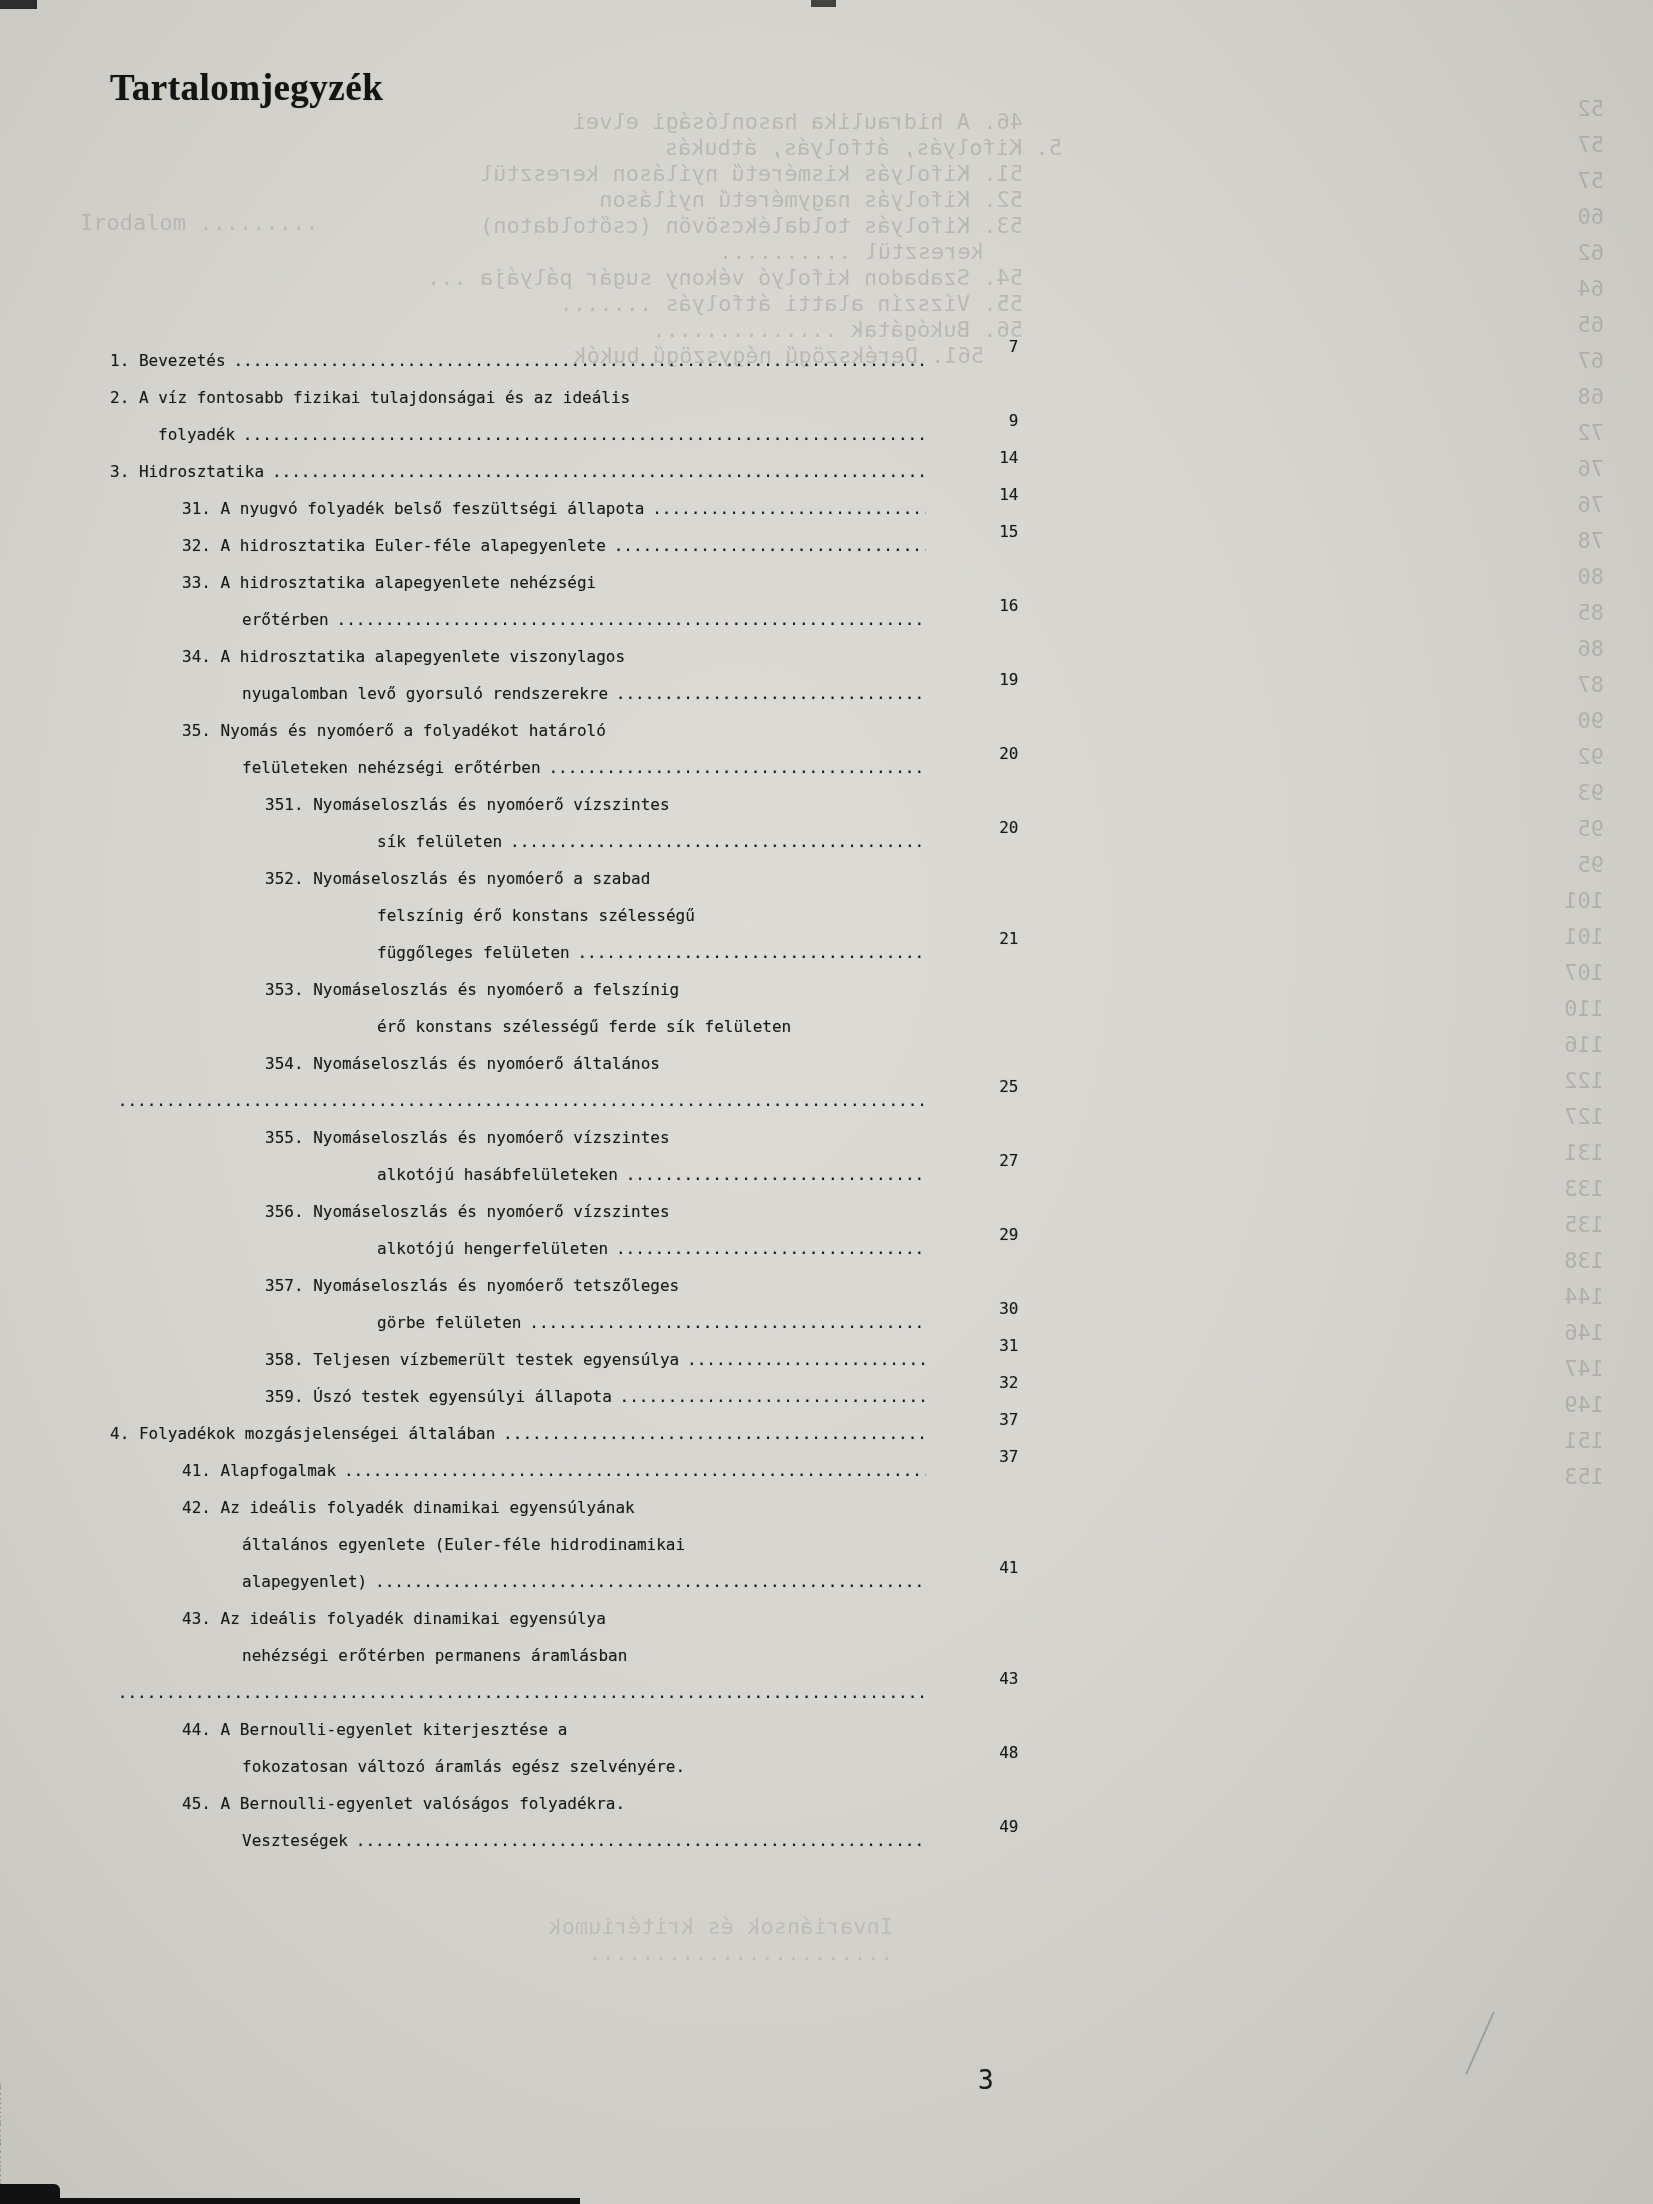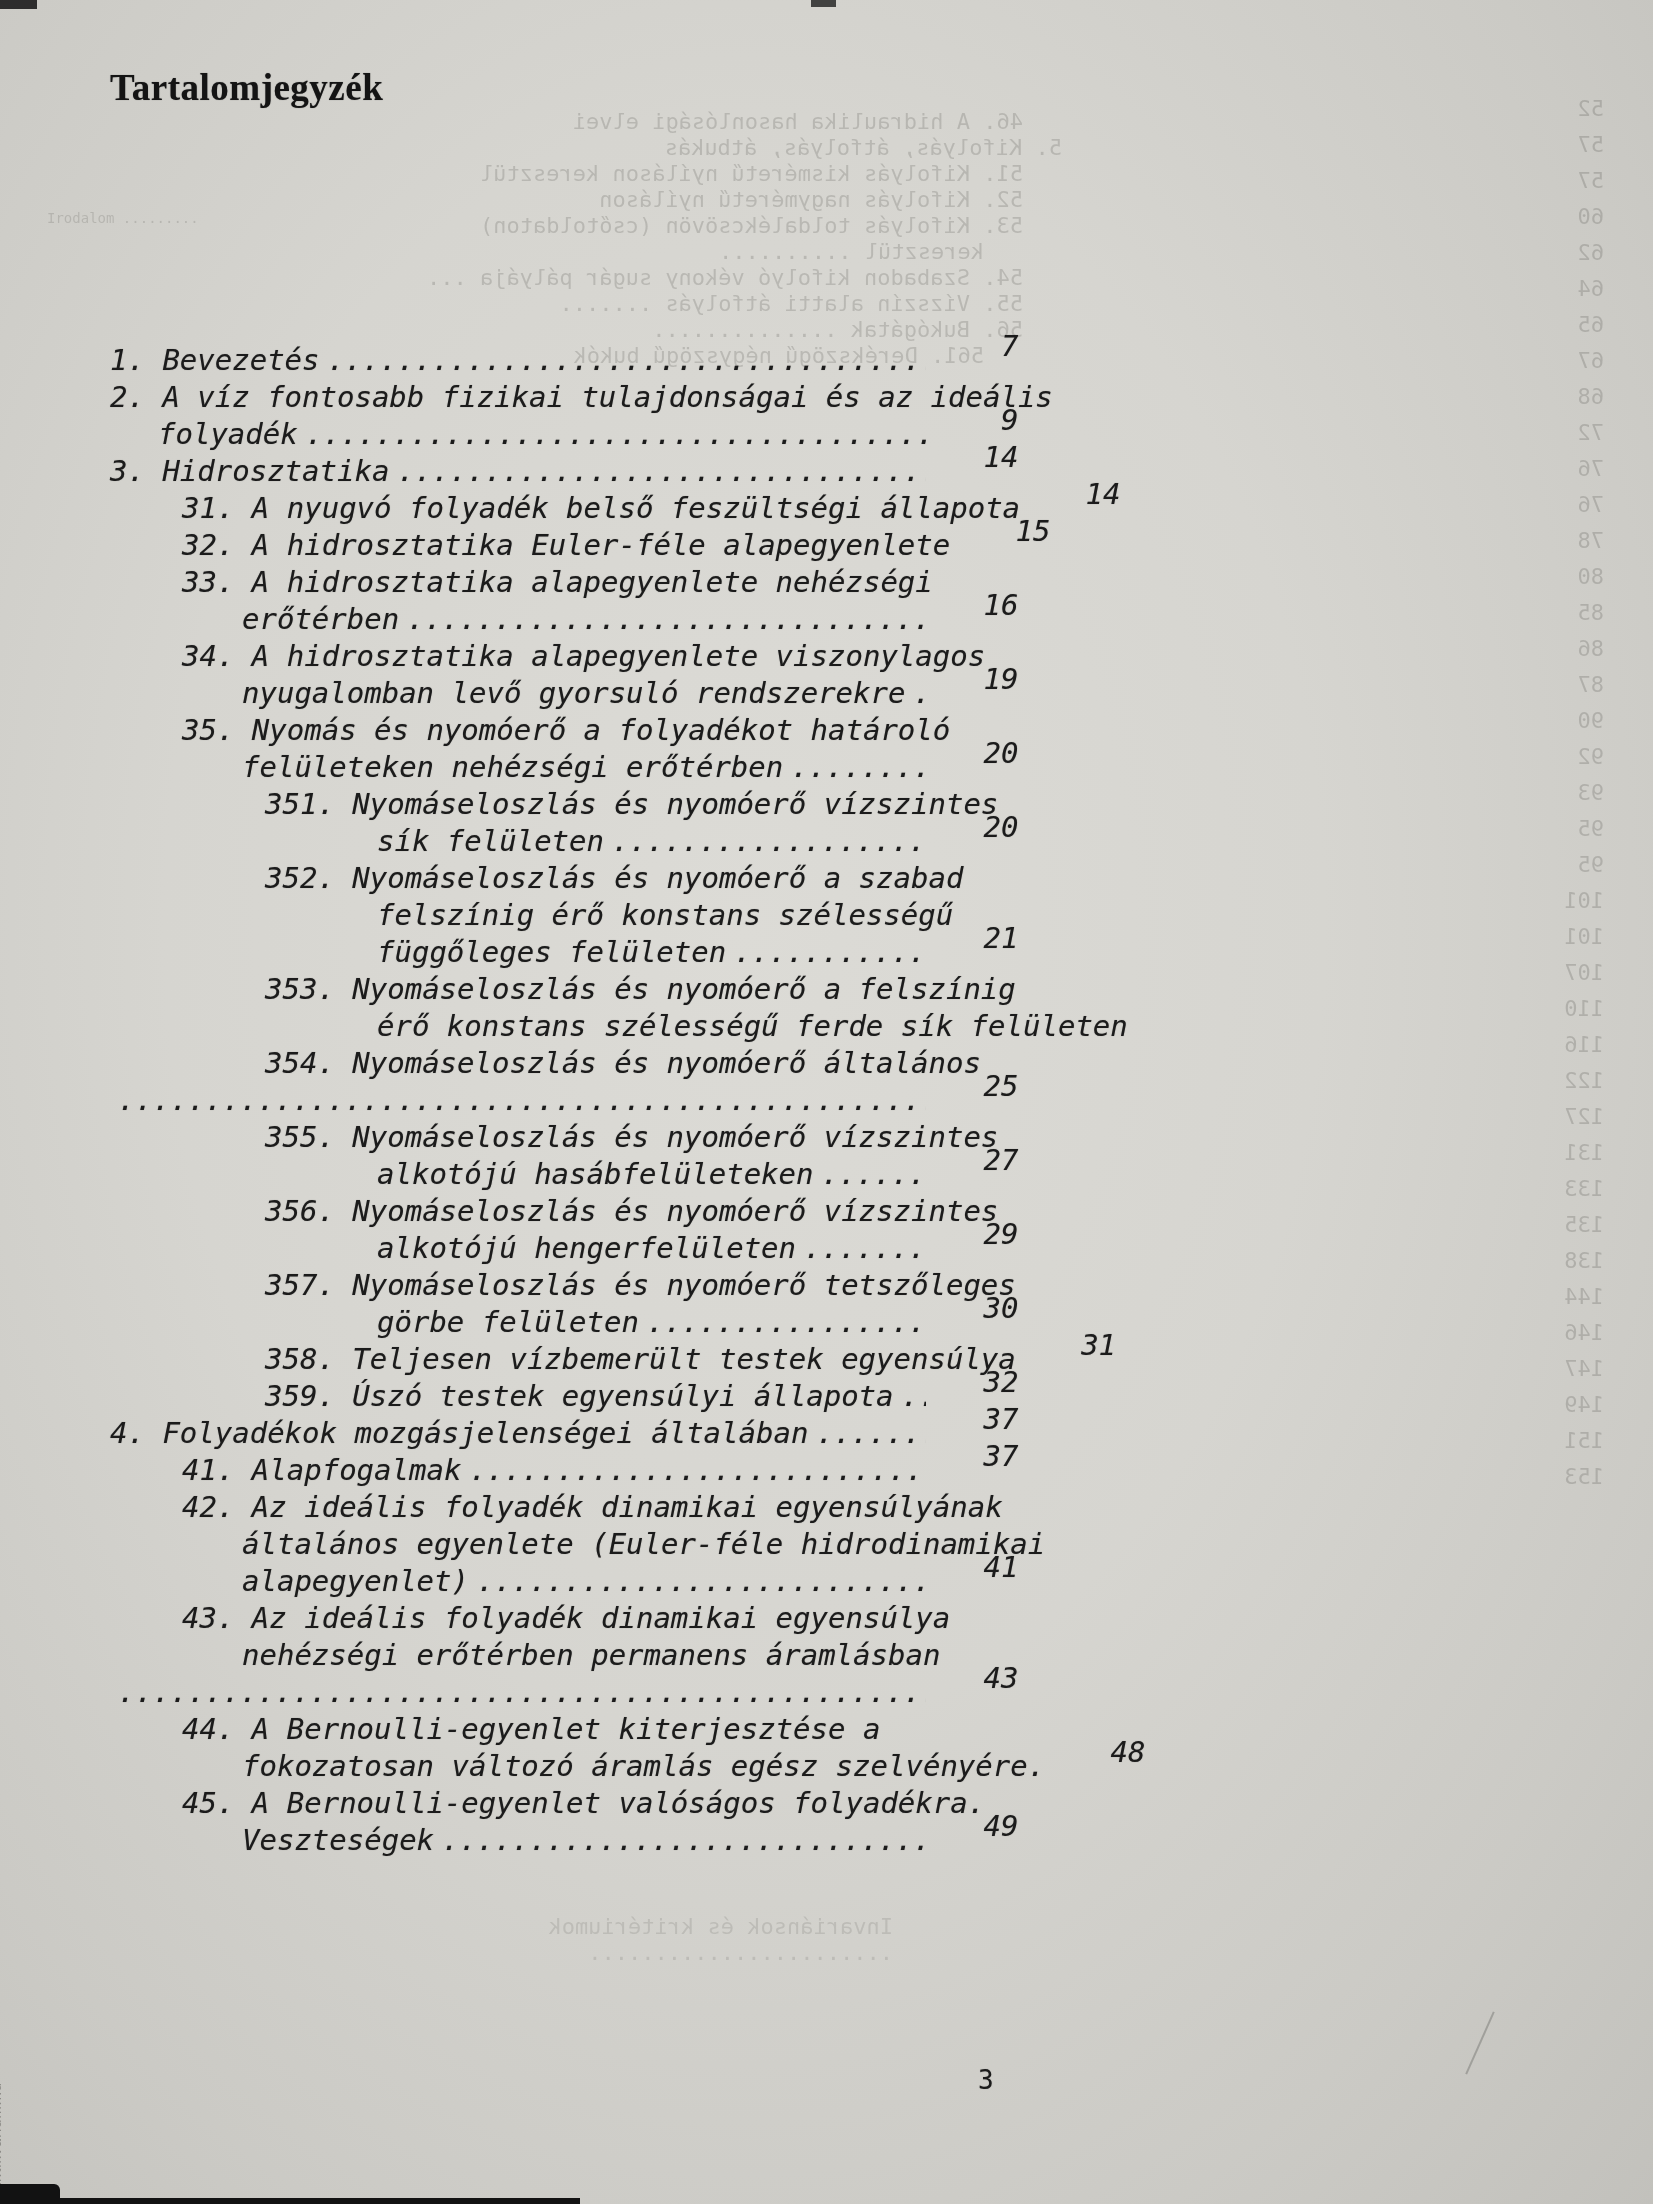--- a/index.html
+++ b/index.html
@@ -17,23 +17,22 @@
     position:absolute; top:66px; left:110px; width:924px;
     font-family:"Liberation Serif", serif;
     font-weight:bold;
     font-size:37px;
     letter-spacing:0.5px;
     color:#141414;
     text-shadow:0 0 1px rgba(20,20,20,0.45);
   }
   .toc {
     position:absolute; top:342px; left:110px; width:924px;
-    font-size:29px; line-height:37px;
+    font-size:16px; line-height:37px;
     text-shadow:0 0 1px rgba(20,20,20,0.35);
-    font-style:italic;
   }
   .line { white-space:pre; }
   .lrow { display:flex; align-items:baseline; white-space:pre; }
   .ltext { flex:none; }
   .leader {
     flex:1 1 auto;
     overflow:hidden;
     white-space:nowrap;
     margin:0 25px 0 7.8px;
   }
@@ -54,22 +53,22 @@
     filter:blur(0.6px);
   }
   .bleed-right {
     top:91px; left:1522px; width:82px;
     font-size:22px; line-height:36px;
     opacity:0.24;
     transform:scaleX(-1);
     filter:blur(0.5px);
   }
   .bleed-irodalom {
-    top:210px; left:47px;
-    font-size:14px;
+    top:210px; left:80px;
+    font-size:22px;
     opacity:0.20;
     filter:blur(0.6px);
     text-align:center;
   }
   .bleed-bottom {
     top:1914px; left:291px; width:602px;
     font-size:22px; line-height:26px;
     opacity:0.16;
     transform:scaleX(-1);
     filter:blur(0.6px);

